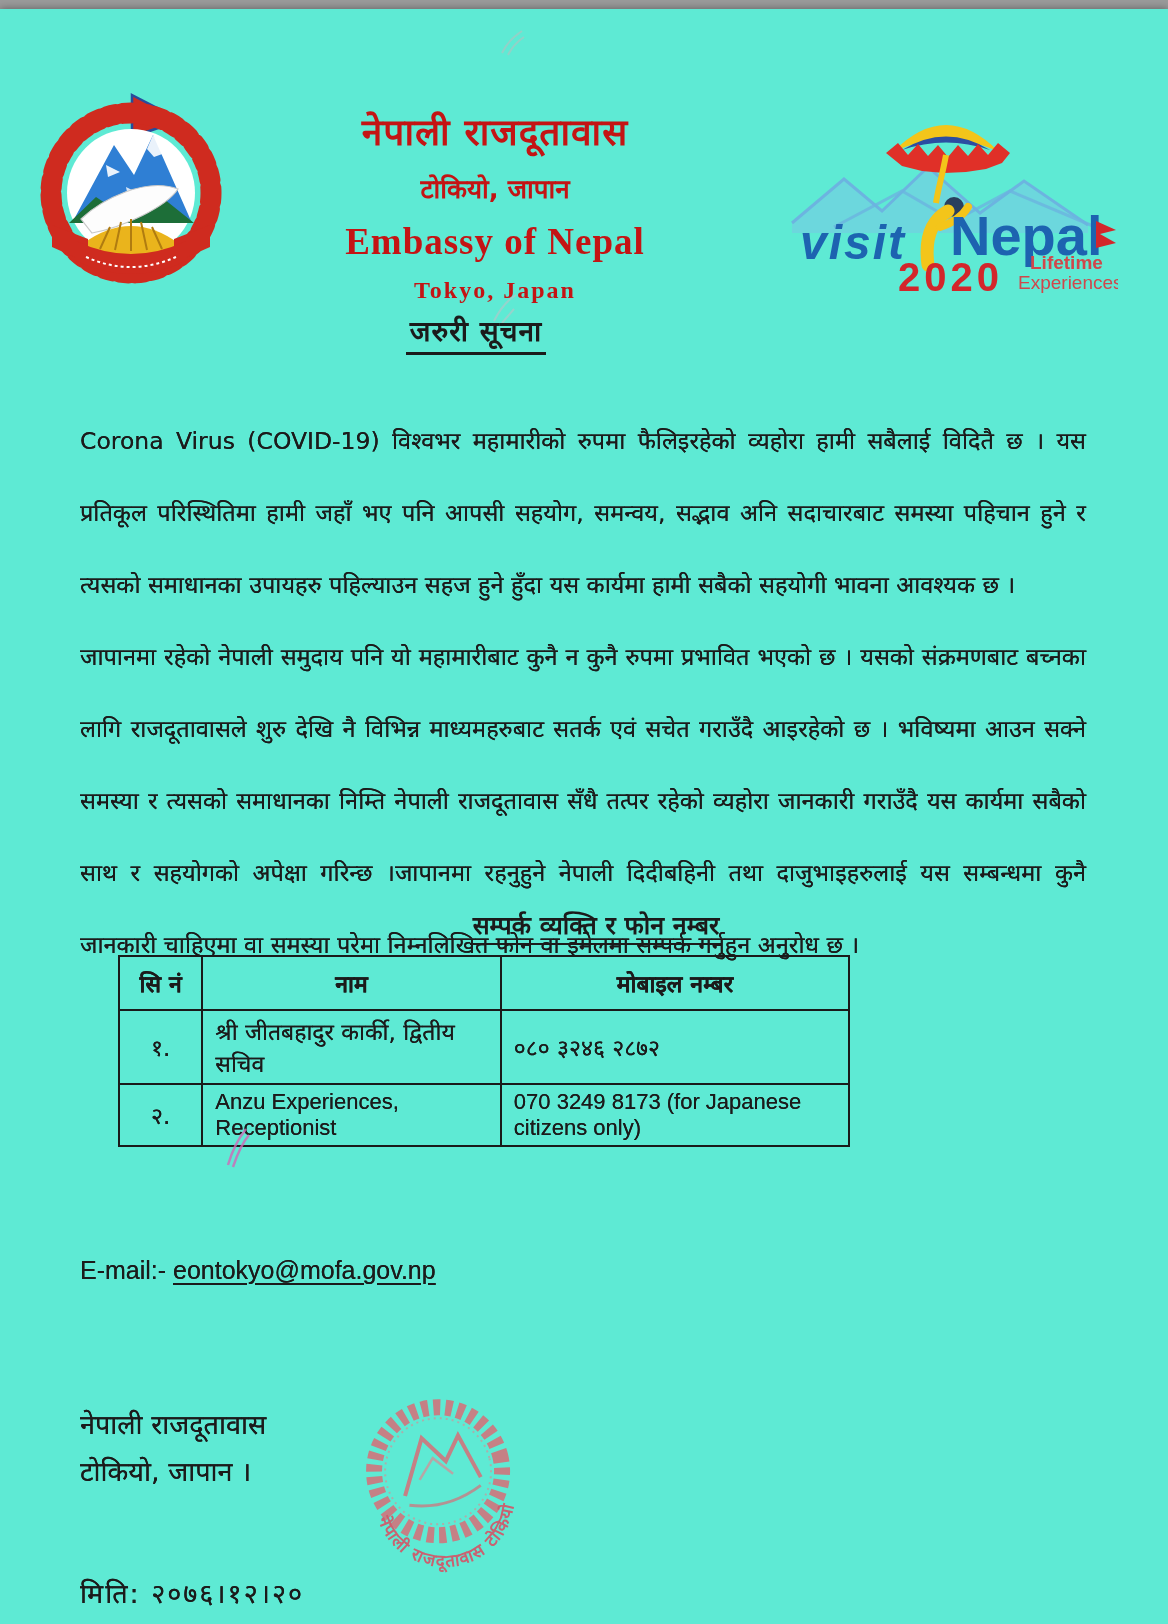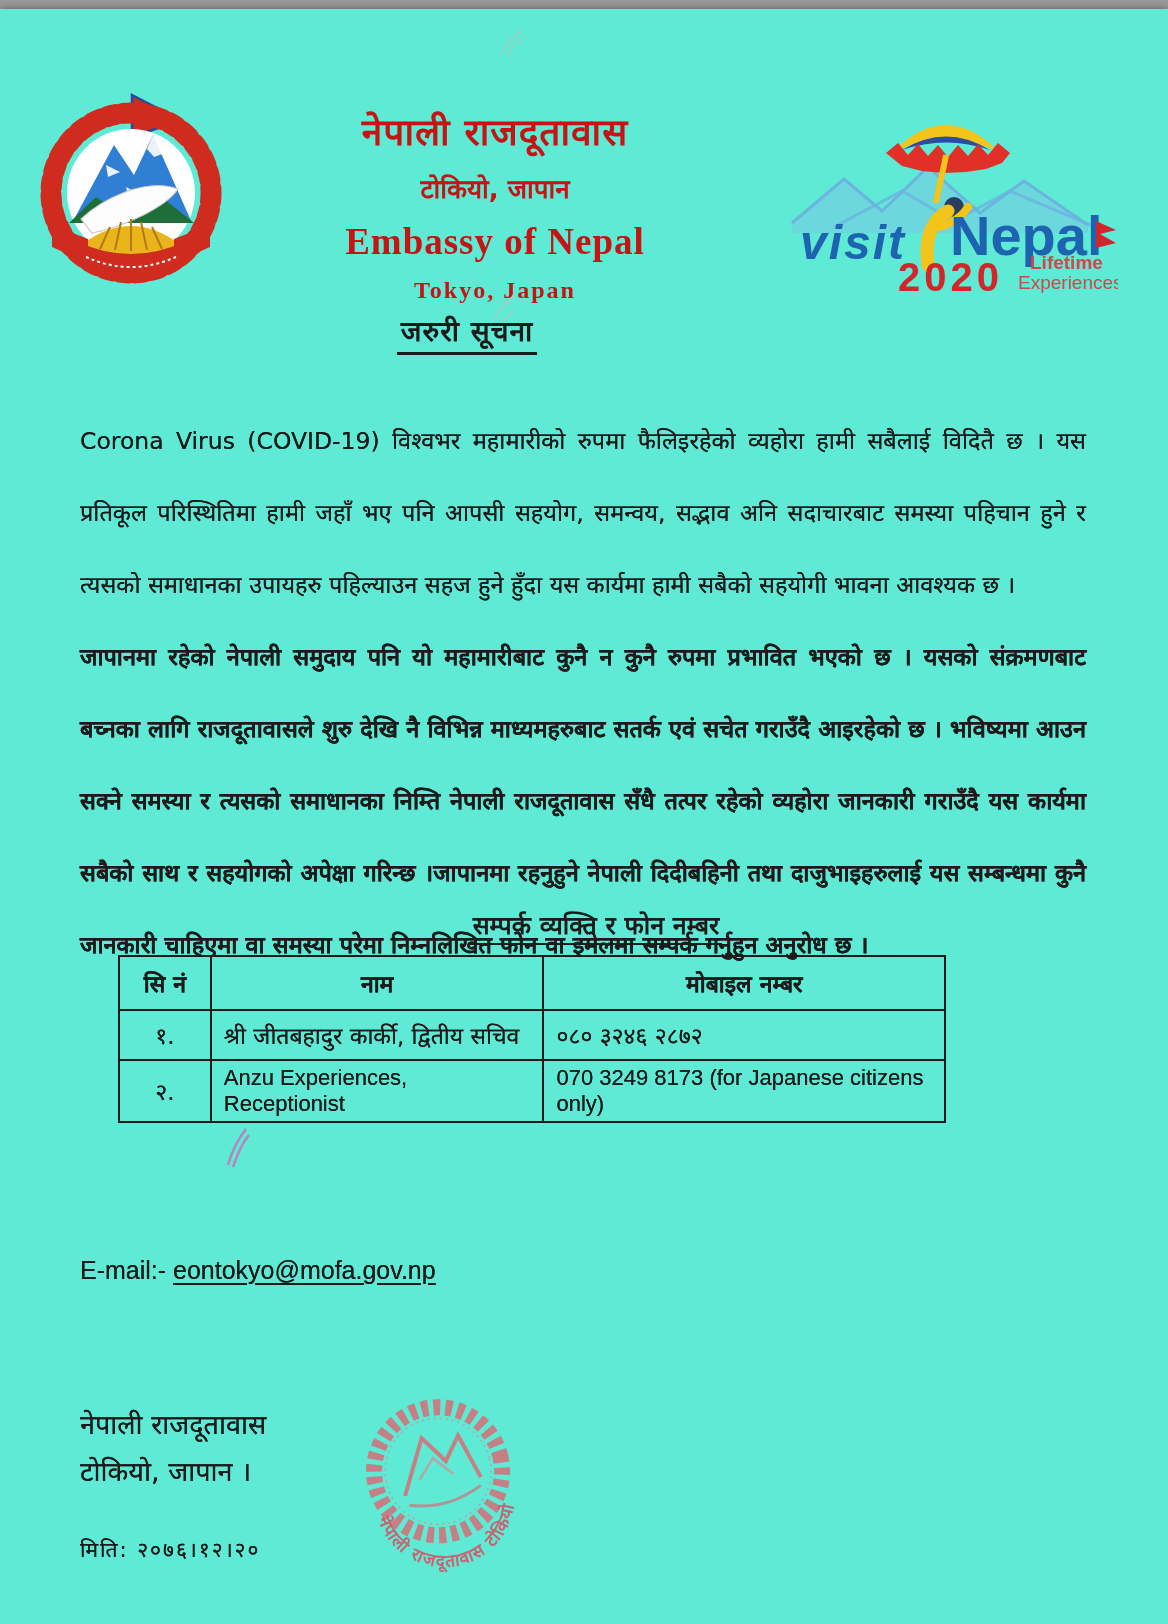--- a/index.html
+++ b/index.html
@@ -15,53 +15,53 @@
   }
   
   .emblem{position:absolute;left:25px;top:82px;width:212px;height:196px;}
   .header-center{position:absolute;left:290px;top:96px;width:410px;text-align:center;color:#c41414;}
   .hdr-np-name{font-size:37px;font-weight:bold;letter-spacing:1px;margin:0;}
   .hdr-np-loc{font-size:26px;font-weight:bold;margin:14px 0 0 0;}
   .hdr-en-name{font-family:"Liberation Serif",serif;font-size:37px;font-weight:bold;margin:14px 0 0 0;letter-spacing:1px;}
   .hdr-en-loc{font-family:"Liberation Serif",serif;font-size:24px;font-weight:bold;margin:14px 0 0 0;letter-spacing:2px;}
   .visit-logo{position:absolute;left:782px;top:84px;width:336px;height:202px;}
   
-  .notice-title-wrap{position:absolute;left:3px;top:302px;width:928px;text-align:center;}
+  .notice-title-wrap{position:absolute;left:12px;top:302px;width:928px;text-align:center;}
   .notice-title{display:inline-block;font-size:28px;font-weight:bold;
     border-bottom:3px solid #1b1b1b;padding:0 4px 3px 4px;letter-spacing:1px;}
   
   .para{position:absolute;left:80px;width:1006px;
     font-size:23.5px;line-height:72px;text-align:justify;
     text-shadow:0 0 .4px #222;}
   .p1{top:372px;}
-  .p2{top:588px;font-weight:bold;}
+  .p2{top:588px;}
   .p3{top:1122px;}
   
   .table-heading-wrap{position:absolute;left:12px;top:898px;width:1168px;text-align:center;}
   .table-heading{display:inline-block;font-size:25px;font-weight:bold;
     border-bottom:2.5px solid #1b1b1b;padding:0 3px 2px 3px;}
-  table.contact{position:absolute;left:118px;top:946px;width:828px;
+  table.contact{position:absolute;left:118px;top:946px;width:732px;
     border-collapse:collapse;font-size:23px;text-shadow:0 0 .4px #222;}
   table.contact th,table.contact td{border:2px solid #1a1a1a;padding:4px 12px;}
   table.contact th{font-weight:bold;text-align:center;height:44px;}
   table.contact td{height:40px;}
   .col-sn{width:76px;text-align:center;}
   .col-name{width:348px;}
   .col-mobile{width:440px;}
   td.center{text-align:center;}
   .latin{font-family:"Liberation Sans",sans-serif;font-size:22px;}
   
   .contact-block{position:absolute;left:80px;top:1232px;width:1006px;}
   .phone-line{font-size:24px;text-shadow:0 0 .4px #222;}
   .phone-nums{font-family:"Liberation Sans",sans-serif;font-size:26px;}
   .email-line,.messenger-line{font-family:"Liberation Sans",sans-serif;font-size:25px;margin-top:15px;text-shadow:0 0 .4px #222;}
   .email-underline{text-decoration:underline;text-underline-offset:4px;text-decoration-thickness:2px;}
   
   .footer-block{position:absolute;left:80px;top:1392px;font-size:27px;line-height:47px;text-shadow:0 0 .4px #222;}
-  .date-line{position:absolute;left:80px;top:1526px;font-size:21px;letter-spacing:2px;text-shadow:0 0 .4px #222;}
+  .date-line{position:absolute;left:80px;top:1565px;font-size:27px;letter-spacing:2px;text-shadow:0 0 .4px #222;}
   .stamp{position:absolute;left:342px;top:1378px;width:196px;height:192px;opacity:.92;}
   
   .pencil-mark{position:absolute;opacity:.55;}
   .pen-mark{position:absolute;opacity:.8;}
 </style>
 </head>
 <body>
 
 <div class="page">
 

